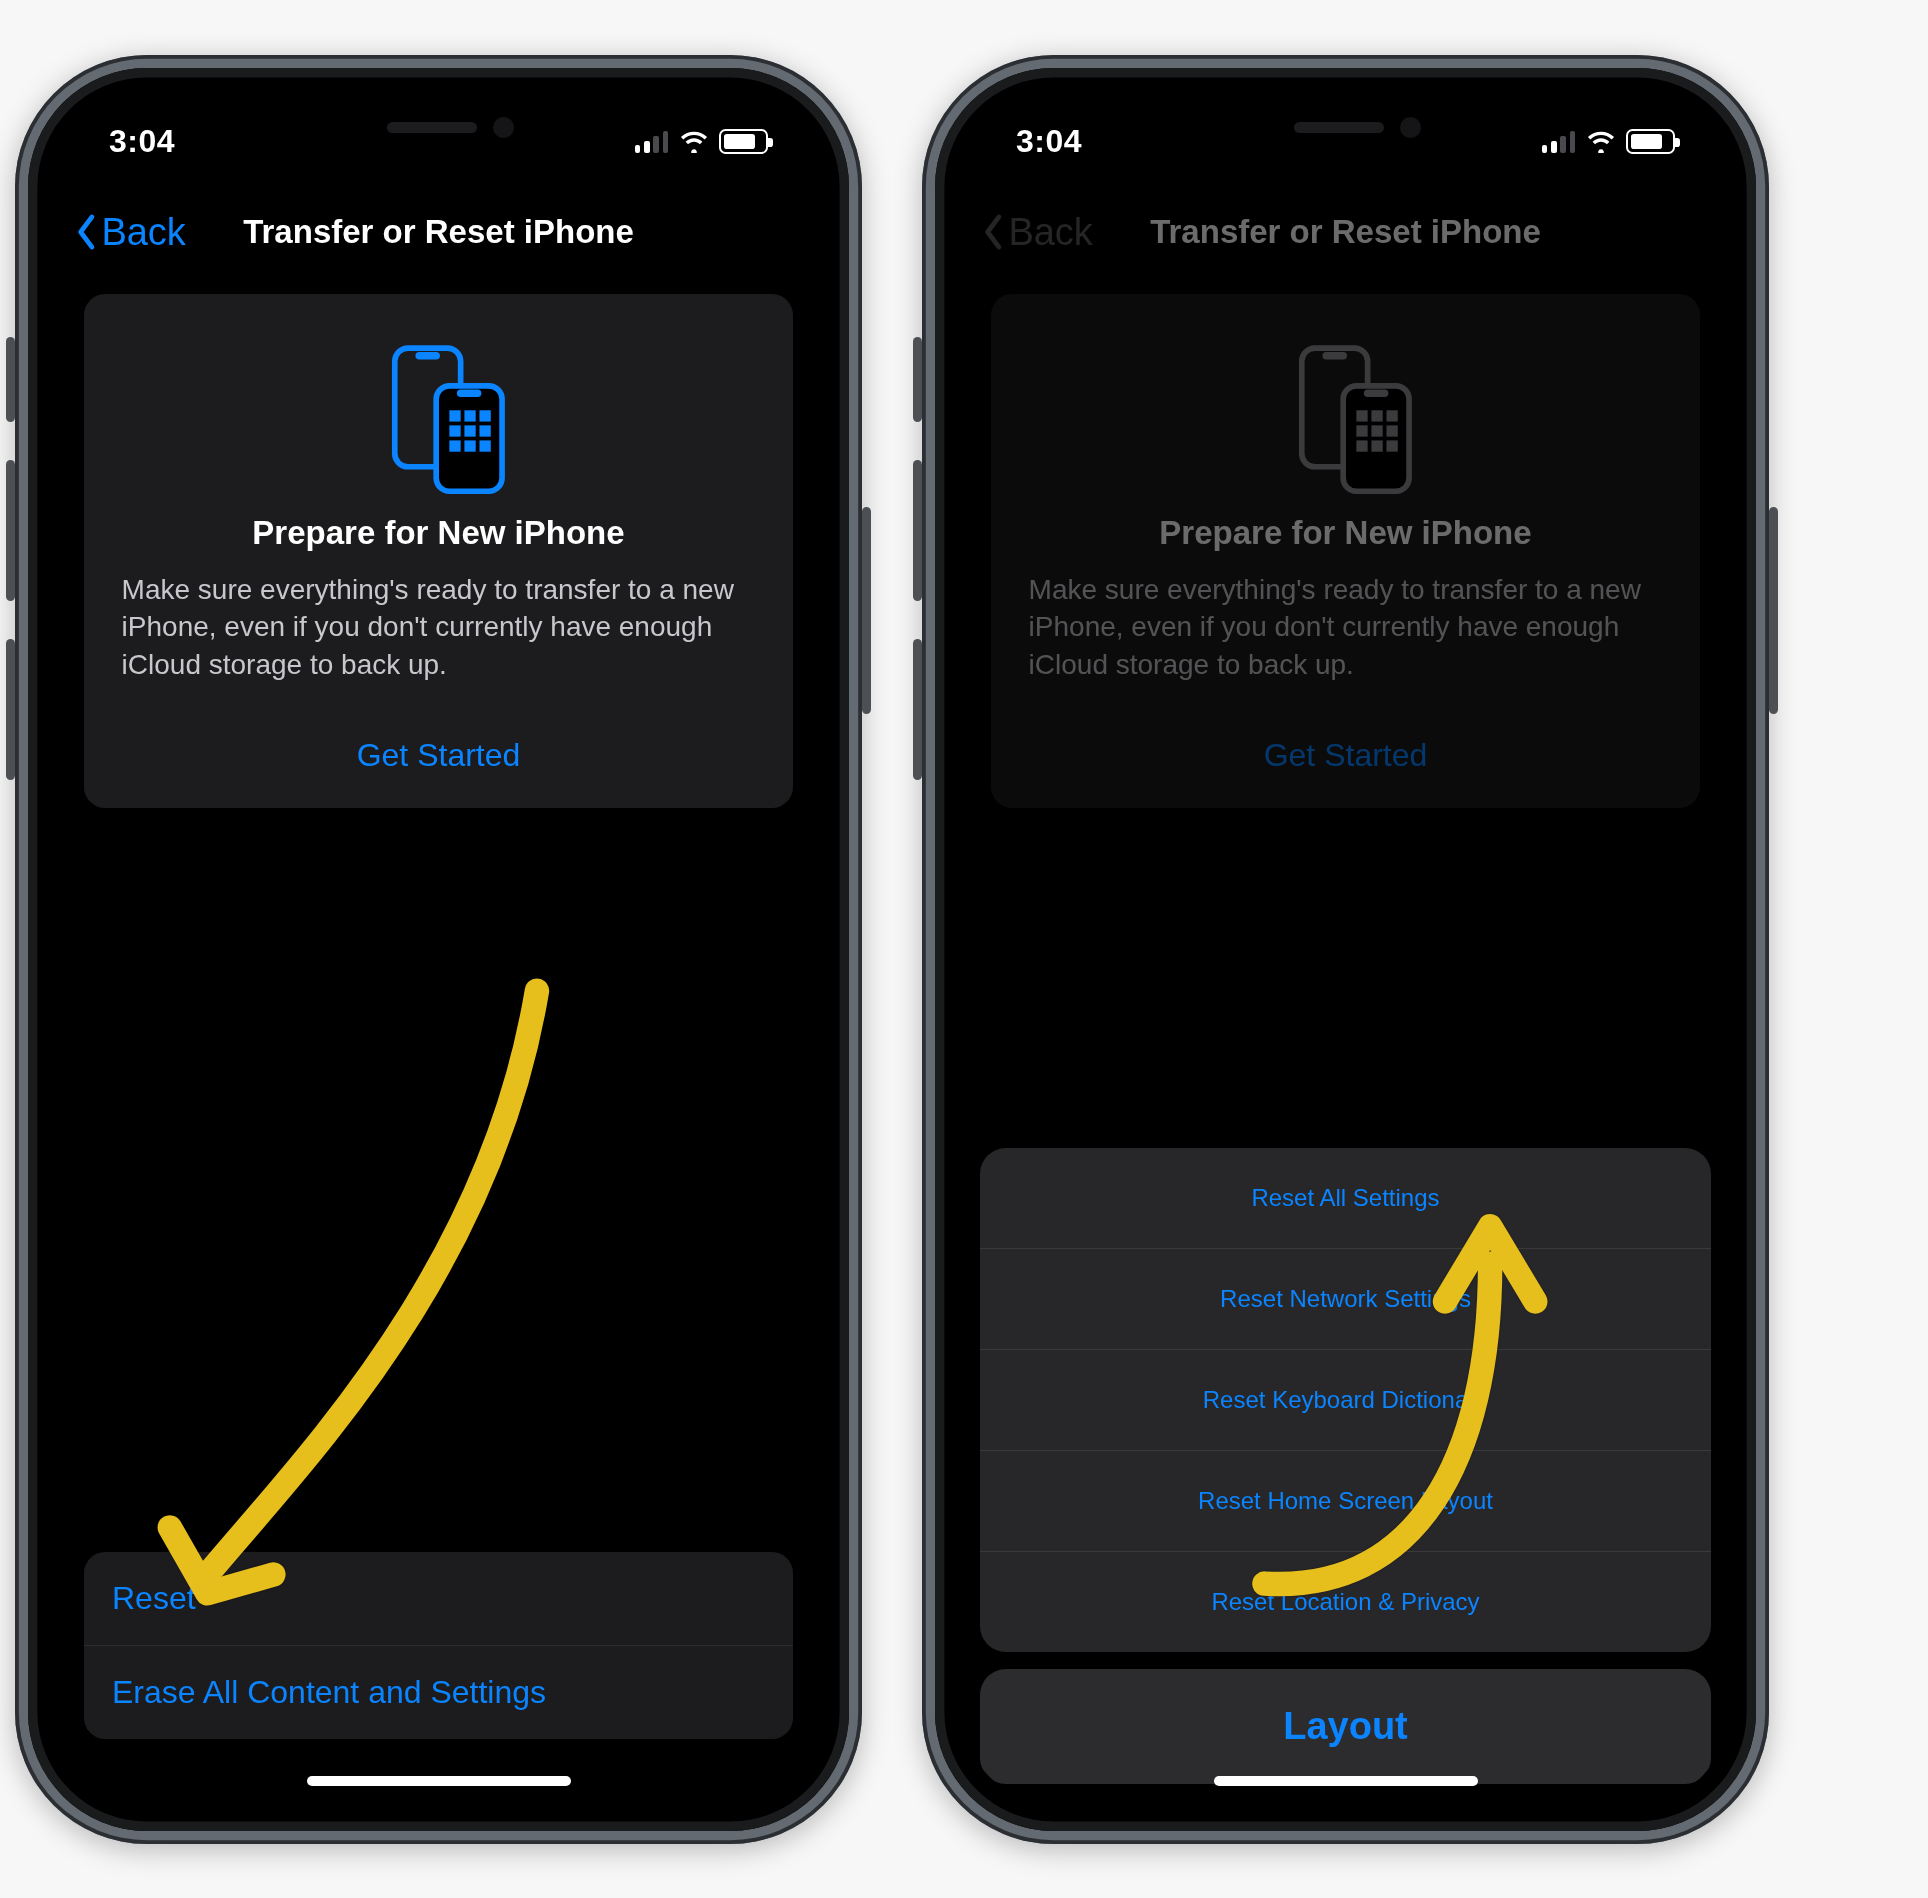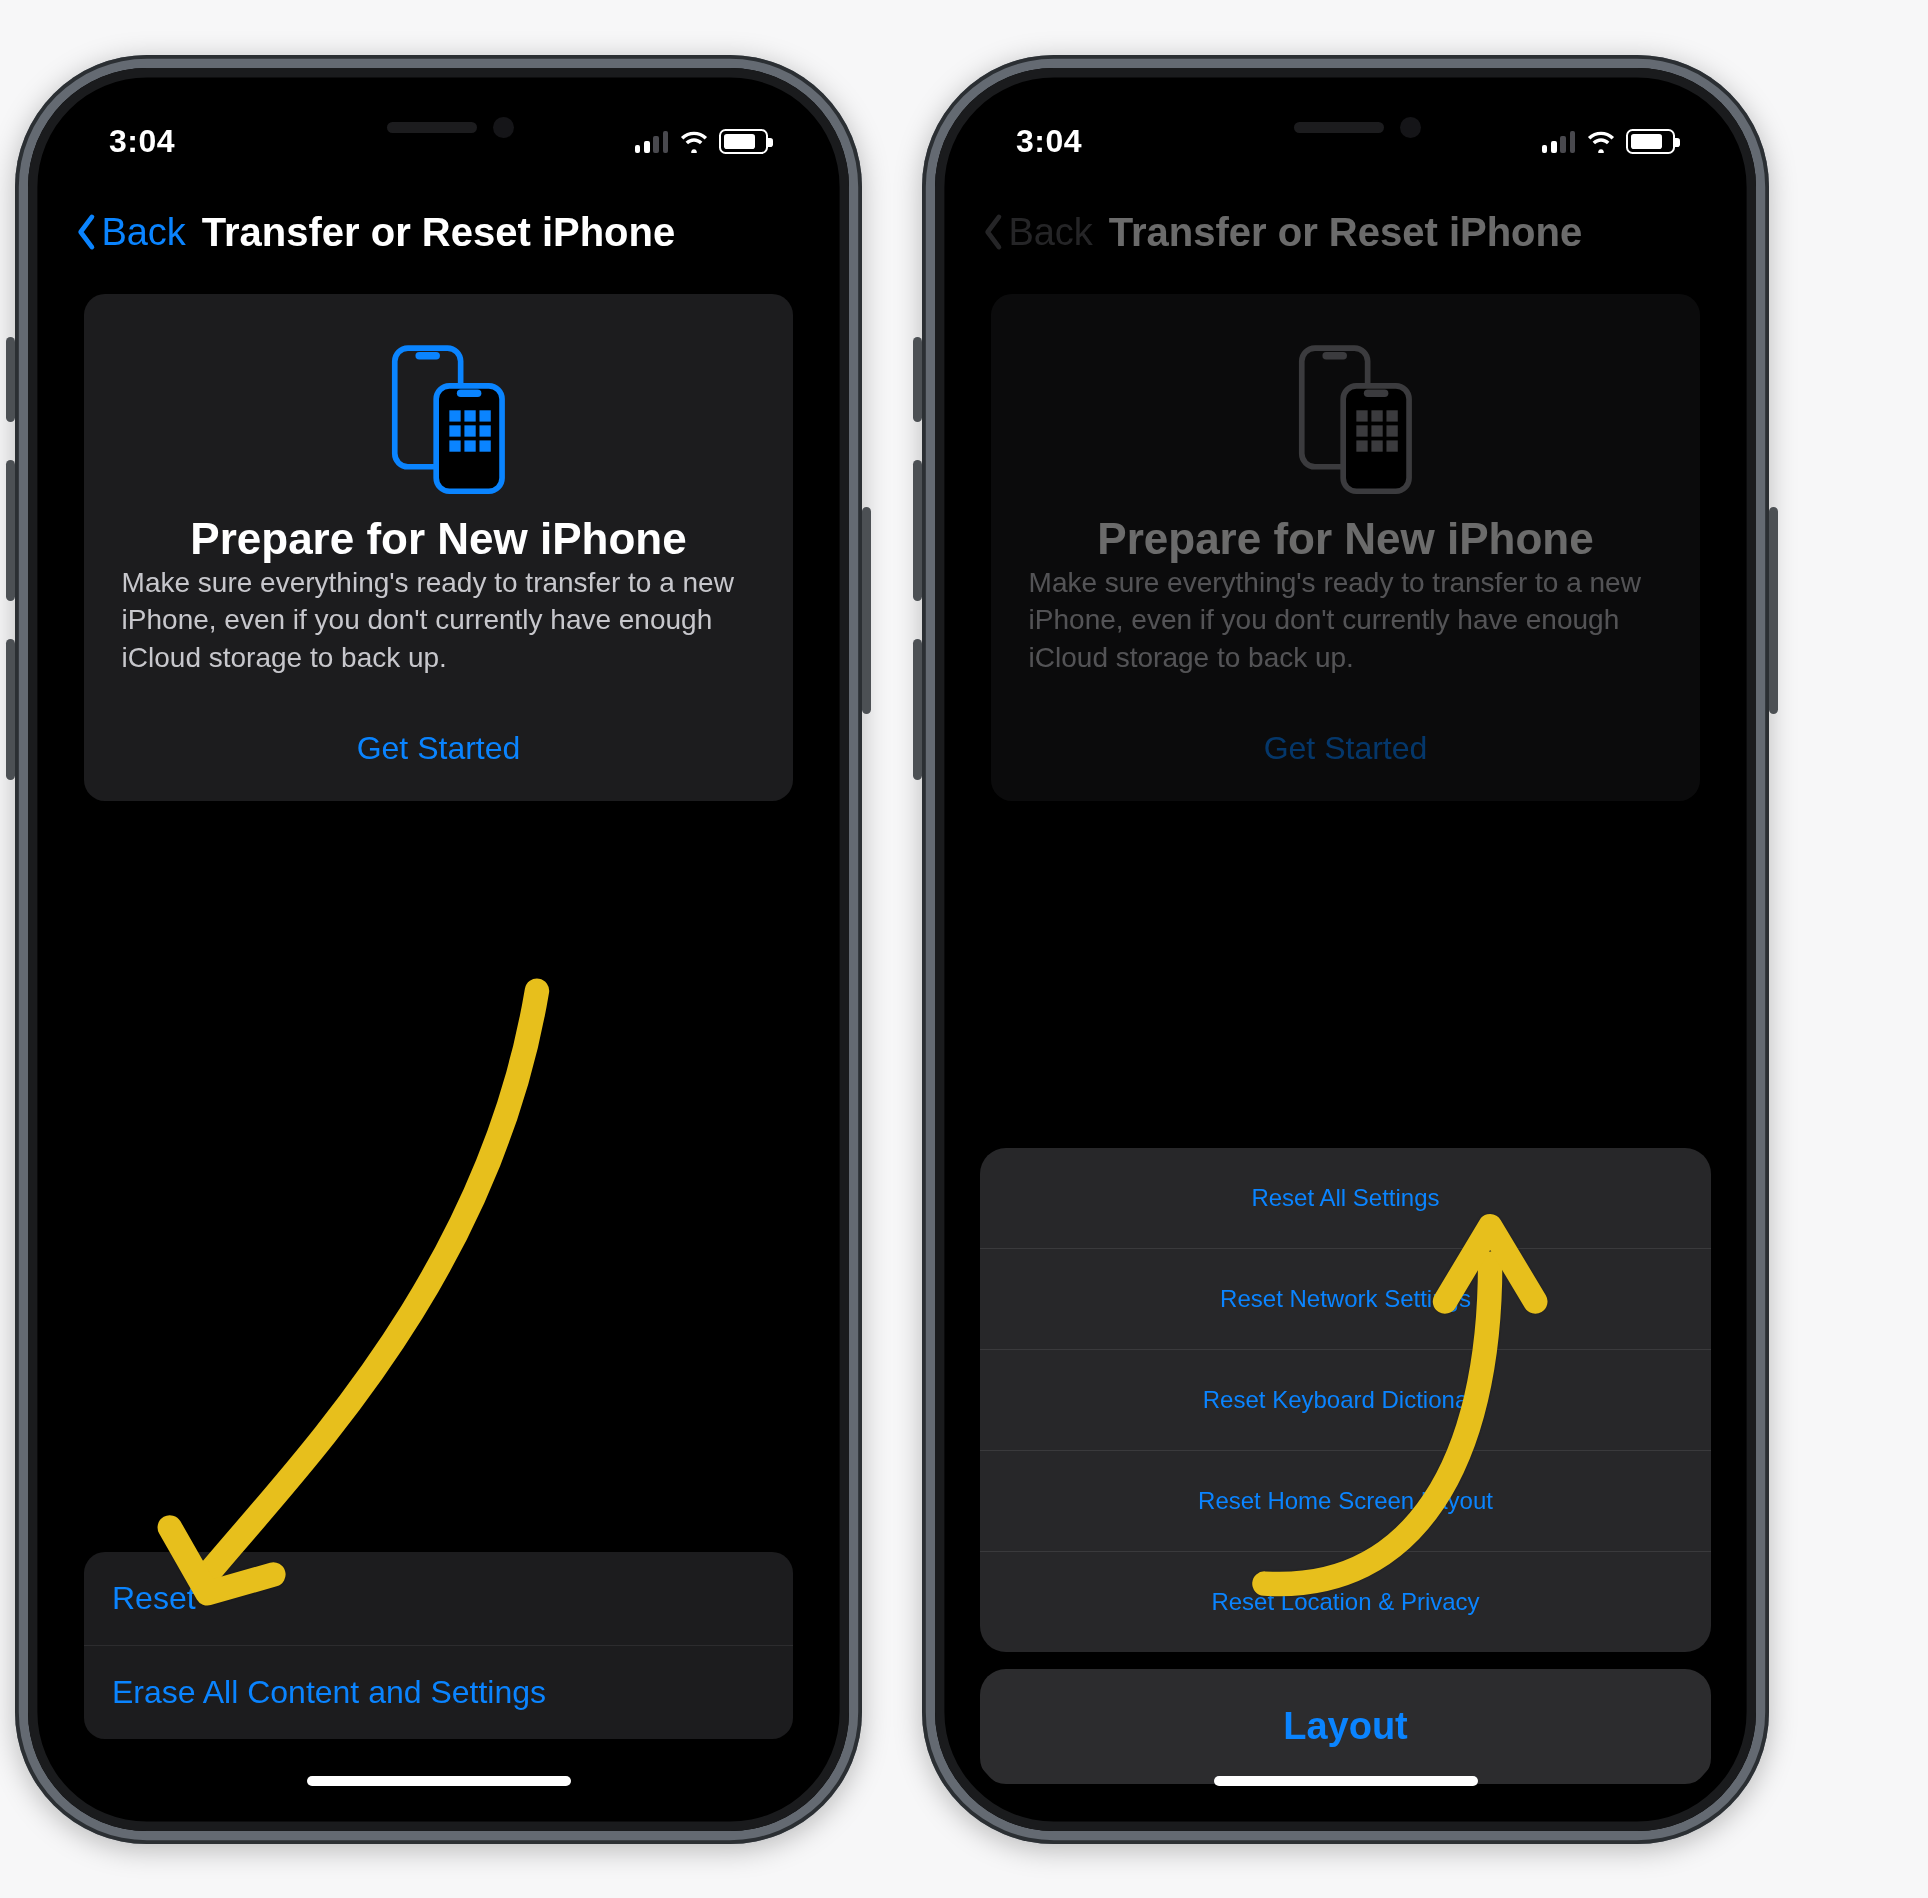--- a/index.html
+++ b/index.html
@@ -65,29 +65,29 @@
   .battery{ position:relative; width:49px; height:24.5px; border:2.4px solid #fff; border-radius:6.6px;}
   .battery::after{content:"";position:absolute;right:-6.6px;top:6.6px;width:4.7px;height:9.4px;background:#fff;border-radius:0 2.8px 2.8px 0}
   .battery i{position:absolute;left:2.8px;top:2.8px;bottom:2.8px;width:70%;background:#fff;border-radius:2.8px}
 
   .nav {
     position:absolute; top:94px; left:0; right:0; height:85px;
     display:flex; align-items:center; padding:0 19px; z-index:4;
   }
   .nav-back{ display:flex; align-items:center; gap:3.8px; color:#0a84ff; font-size:38px; }
   .nav-back.disabled{ color:#5a5a5e; }
-  .nav-title{ position:absolute; left:50%; transform:translateX(-50%); font-size:40px; font-weight:600; color:#fff; white-space:nowrap;}
+  .nav-title{ position:absolute; left:50%; transform:translateX(-50%); font-size:33px; font-weight:600; color:#fff; white-space:nowrap;}
   .chev-left{width:22.6px;height:38px;display:block}
 
   .content{ position:absolute; top:198px; left:28px; right:28px; bottom:0; z-index:2;}
   .card{
     background:#1c1c1e; border-radius:21px; padding:41px 32px 34px;
   }
   .card-illus{ display:flex; justify-content:center; margin-bottom:19px;}
-  .card h2{ font-size:44px; font-weight:600; text-align:center; }
+  .card h2{ font-size:33px; font-weight:600; text-align:center; margin-bottom:19px;}
   .card p{ font-size:28px; line-height:1.35; text-align:left; color:#c7c7cc; font-weight:400; padding:0 5.6px;}
   .card .primary-link{ display:block; text-align:center; margin-top:53px; font-size:32px; color:#0a84ff;}
 
   .bottom-list{
     position:absolute; left:0; right:0; bottom:64px;
     background:#1c1c1e; border-radius:21px; overflow:hidden;
   }
   .row{ padding:28px 28px; font-size:32px; color:#0a84ff; }
   .row + .row{ border-top:0.9px solid #2c2c2e; }
 

